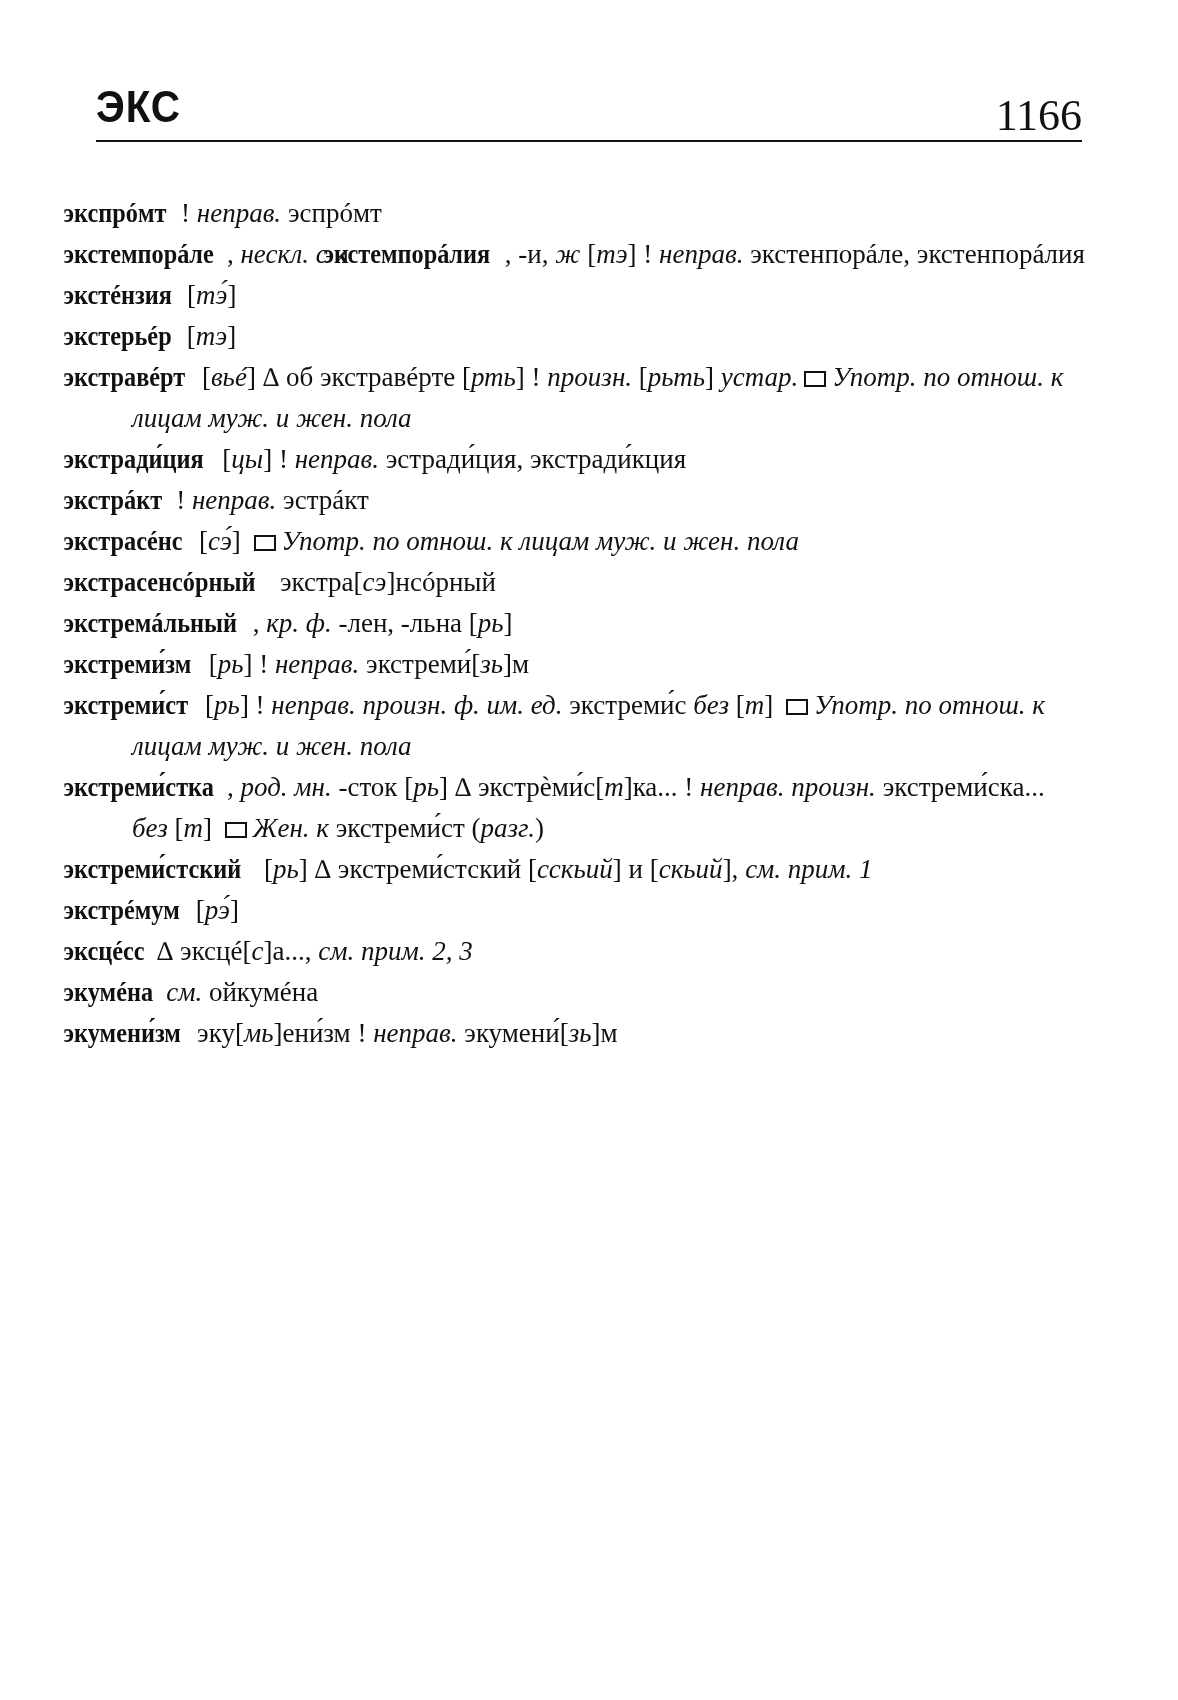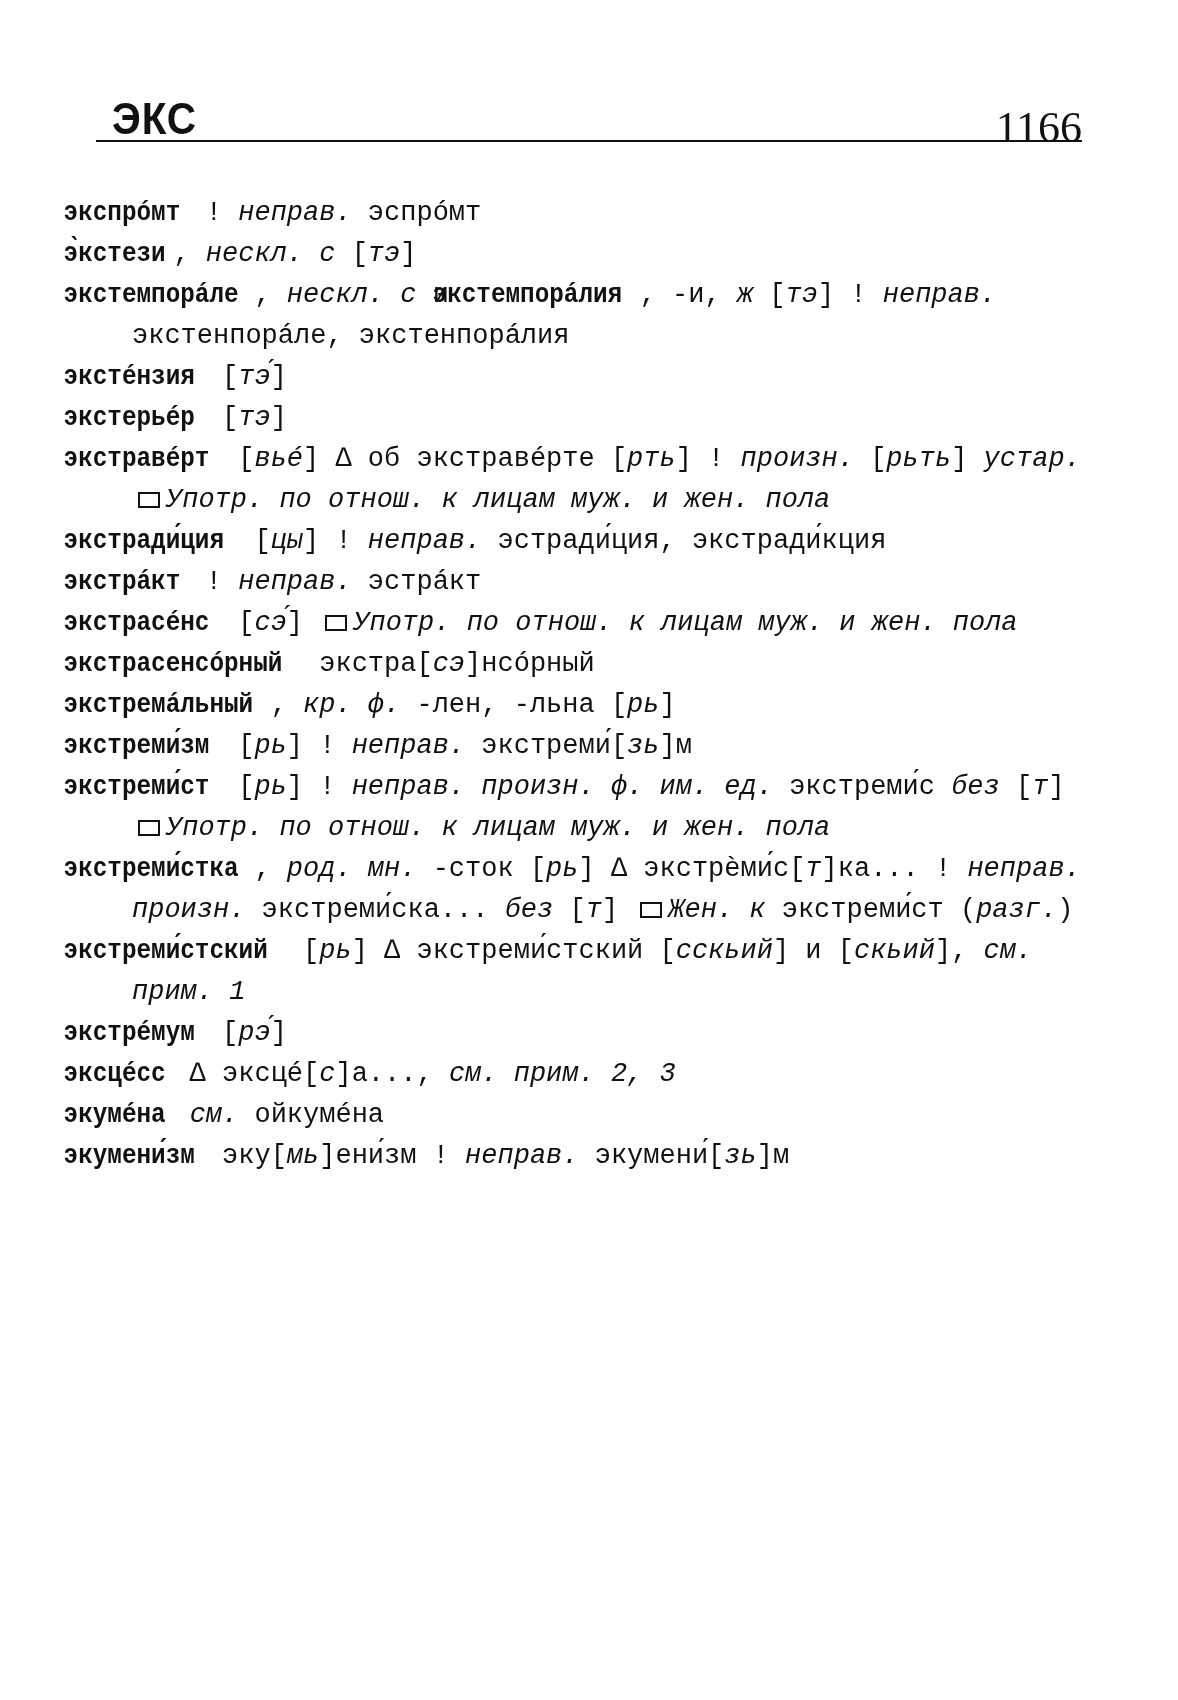--- a/index.html
+++ b/index.html
@@ -1,39 +1,38 @@
 <!DOCTYPE html>
 <html><head>
 <meta charset="utf-8">
 <style>
   html, body { margin: 0; padding: 0; background: #ffffff; }
   body { width: 1178px; height: 1700px; position: relative; overflow: hidden; color: #111; font-family: "Liberation Serif", serif; }
   .page { position: absolute; left: 0; top: 0; width: 1178px; height: 1700px; }
-  .header { position: absolute; left: 112px; right: 96px; top: 82px; height: 60px; margin-top: 12px; }
+  .header { position: absolute; left: 96px; right: 96px; top: 82px; height: 60px; }
   .header-title { position: absolute; left: 0; top: 0; font-family: "Liberation Sans", sans-serif; font-weight: bold; font-size: 44px; letter-spacing: 1px; transform: scaleX(0.92); transform-origin: left; }
   .header-page { position: absolute; right: 0; top: 8px; font-size: 44px; }
   .rule { position: absolute; left: 96px; width: 986px; top: 140px; height: 2px; background: #111; }
-  .entries { position: absolute; left: 96px; width: 990px; top: 193px; font-family: Liberation Mono, monospace; font-size: 27px; line-height: 41px; }
+  .entries { position: absolute; left: 96px; width: 990px; top: 193px; font-family: Liberation Serif, serif; font-size: 27px; line-height: 41px; }
   .entry { position: relative; padding-left: 36px; text-indent: -36px; white-space: normal; }
   .hw { font-weight: bold; transform: scaleX(0.9); display: inline-block; transform-origin: left; }
   .it { font-style: italic; }
   .box { display: inline-block; width: 22px; height: 16px; border: 2px solid #111; vertical-align: -1px; margin: 0 6px; box-sizing: border-box; }
 </style>
 </head>
 <body>
 
 <div class="page">
   <div class="header">
     <span class="header-title">ЭКС</span>
     <span class="header-page">1166</span>
   </div>
   <div class="rule"></div>
   <div class="entries" id="entries">
       <div class="entry"><span class="hw">экспрóмт</span><span> ! </span><span class="it">неправ.</span><span> эспрóмт</span></div>
-      <div class="entry"><span class="hw">э̀кстези</span><span>, </span><span class="it">нескл. с</span><span> [</span><span class="it">тэ</span><span>]</span></div>
       <div class="entry"><span class="hw">экстемпорáле</span><span>, </span><span class="it">нескл. с</span><span> и </span><span class="hw">экстемпорáлия</span><span>, -и, </span><span class="it">ж</span><span> [</span><span class="it">тэ</span><span>] ! </span><span class="it">неправ.</span><span> экстенпорáле, экстенпорáлия</span></div>
       <div class="entry"><span class="hw">экстéнзия</span><span> [</span><span class="it">тэ́</span><span>]</span></div>
       <div class="entry"><span class="hw">экстерьéр</span><span> [</span><span class="it">тэ</span><span>]</span></div>
       <div class="entry"><span class="hw">экстравéрт</span><span> [</span><span class="it">вьé</span><span>] ∆ об экстравéрте [</span><span class="it">рть</span><span>] ! </span><span class="it">произн.</span><span> [</span><span class="it">рьть</span><span>] </span><span class="it">устар.</span><span class="box"></span><span class="it">Употр. по отнош. к лицам муж. и жен. пола</span></div>
       <div class="entry"><span class="hw">экстради́ция</span><span> [</span><span class="it">цы</span><span>] ! </span><span class="it">неправ.</span><span> эстради́ция, экстради́кция</span></div>
       <div class="entry"><span class="hw">экстрáкт</span><span> ! </span><span class="it">неправ.</span><span> эстрáкт</span></div>
       <div class="entry"><span class="hw">экстрасéнс</span><span> [</span><span class="it">сэ́</span><span>] </span><span class="box"></span><span class="it">Употр. по отнош. к лицам муж. и жен. пола</span></div>
       <div class="entry"><span class="hw">экстрасенсóрный</span><span> экстра[</span><span class="it">сэ</span><span>]нсóрный</span></div>
       <div class="entry"><span class="hw">экстремáльный</span><span>, </span><span class="it">кр. ф.</span><span> -лен, -льна [</span><span class="it">рь</span><span>]</span></div>
       <div class="entry"><span class="hw">экстреми́зм</span><span> [</span><span class="it">рь</span><span>] ! </span><span class="it">неправ.</span><span> экстреми́[</span><span class="it">зь</span><span>]м</span></div>

